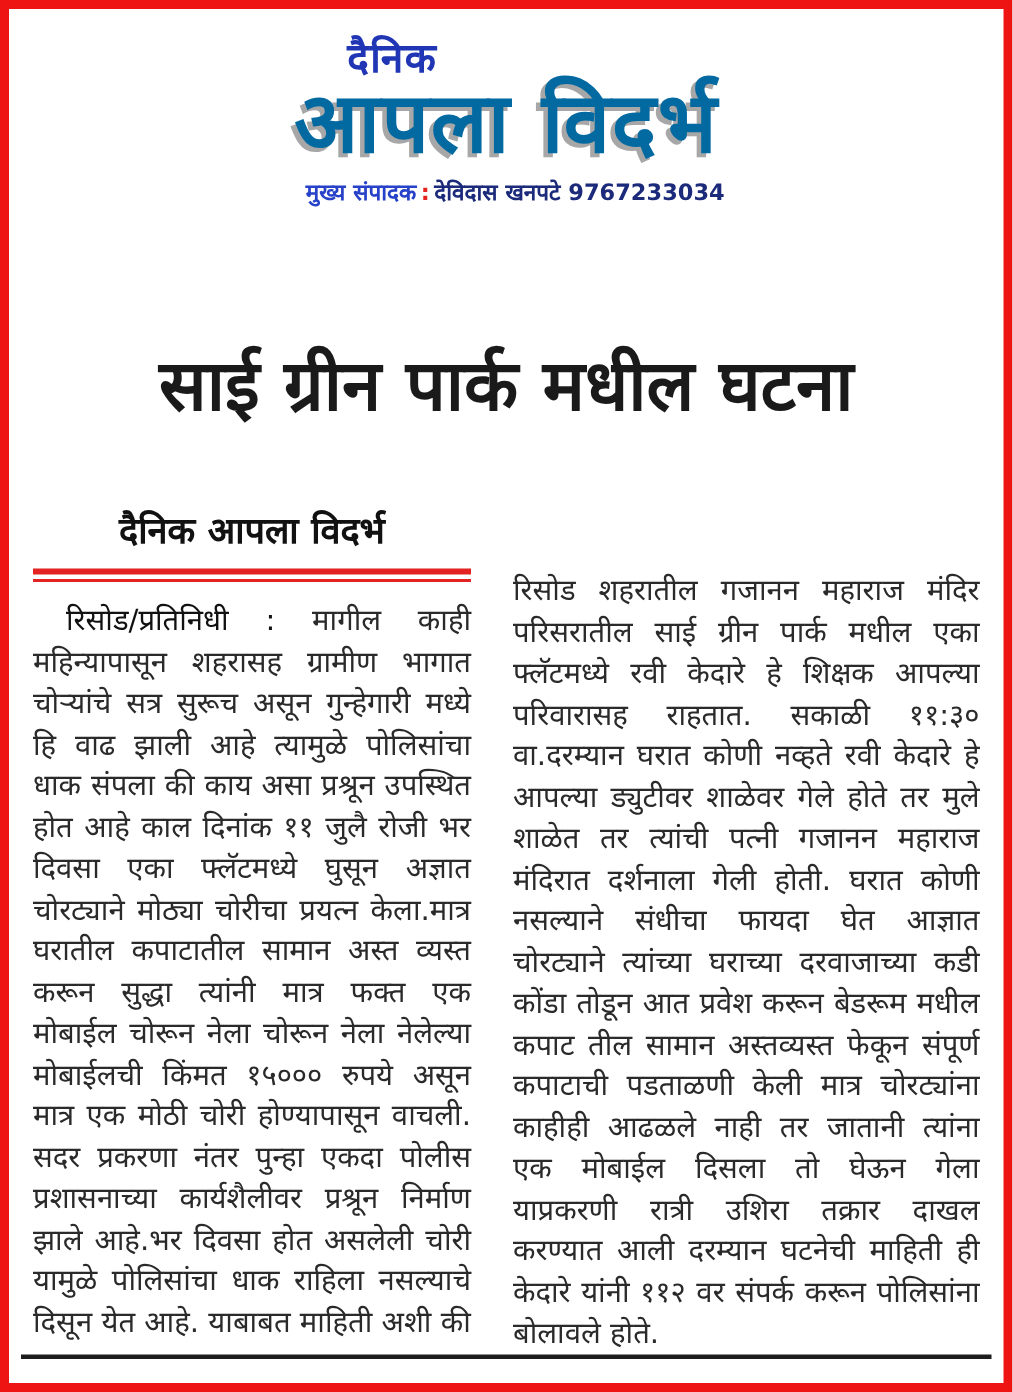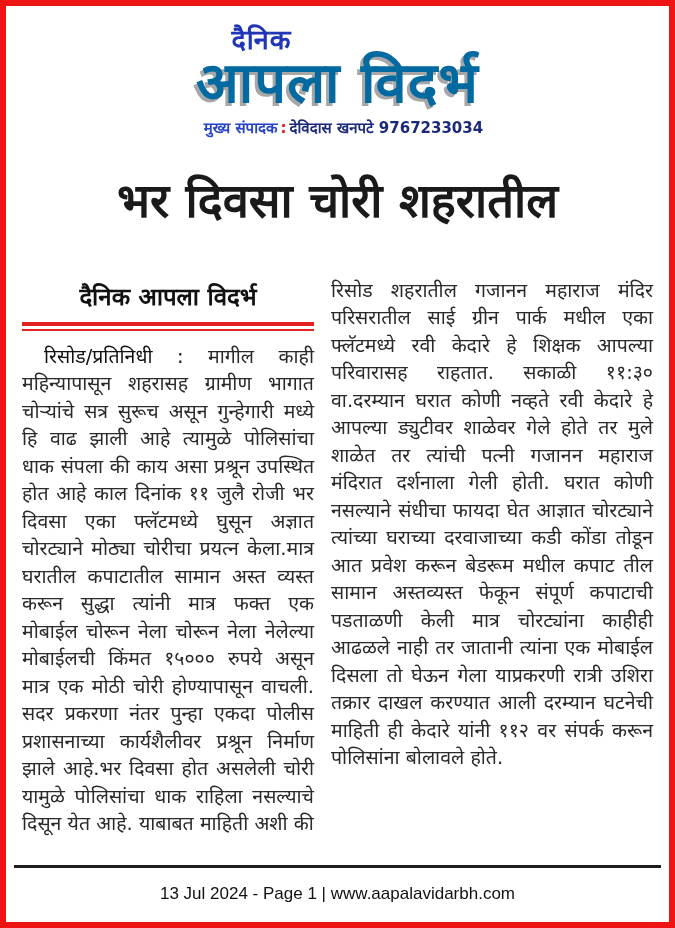--- a/index.html
+++ b/index.html
@@ -39,27 +39,27 @@
   .headline{
     margin-top:36px;
     text-align:center;
     font-size:47px;font-weight:bold;color:#1a1a1a;
     line-height:1.22;
   }
   
   .columns{
     flex:1;
     display:flex;
-    gap:17px;
+    gap:28px;
     padding:16px 16px 0 16px;
     box-sizing:border-box;
   }
   .col{flex:1; color:#2a2a2a;}
   .col-left{flex:0 0 292px;}
-  .col-right{flex:1;}
+  .col-right{flex:1;margin-top:46px;}
   .section-title{
     text-align:center;
     font-size:24px;font-weight:bold;color:#111;
     margin:2px 0 10px 0;
   }
   .double-rule{
     height:3px;
     border-top:4px solid #e32222;
     border-bottom:2px solid #e32222;
     margin:0 0 12px 0;
@@ -93,21 +93,22 @@
 
   <header class="masthead">
     <span class="daily">दैनिक</span>
     <span class="title">आपला विदर्भ</span>
     <div class="editor-line">
       <span class="lbl">मुख्य संपादक</span><span class="sep">:</span><span class="name">देविदास खनपटे 9767233034</span>
     </div>
   </header>
 
   <h1 class="headline">
-    <span>भर दिवसा चोरी शहरातील</span><br>
+    <br>
+    <span>साई ग्रीन पार्क मधील घटना</span>
   </h1>
 
   <main class="columns">
     <div class="col col-left">
       <div class="section-title">दैनिक आपला विदर्भ</div>
       <div class="double-rule"></div>
       <p class="body-text indent"><span class="byline">रिसोड/प्रतिनिधी</span><span class="byline"> : </span><span>मागील काही महिन्यापासून शहरासह ग्रामीण भागात चोऱ्यांचे सत्र सुरूच असून गुन्हेगारी मध्ये हि वाढ झाली आहे त्यामुळे पोलिसांचा धाक संपला की काय असा प्रश्रून उपस्थित होत आहे काल दिनांक ११ जुलै रोजी भर दिवसा एका फ्लॅटमध्ये घुसून अज्ञात चोरट्याने मोठ्या चोरीचा प्रयत्न केला.मात्र घरातील कपाटातील सामान अस्त व्यस्त करून सुद्धा त्यांनी मात्र फक्त एक मोबाईल चोरून नेला चोरून नेला नेलेल्या मोबाईलची किंमत १५००० रुपये असून मात्र एक मोठी चोरी होण्यापासून वाचली. सदर प्रकरणा नंतर पुन्हा एकदा पोलीस प्रशासनाच्या कार्यशैलीवर प्रश्रून निर्माण झाले आहे.भर दिवसा होत असलेली चोरी यामुळे पोलिसांचा धाक राहिला नसल्याचे दिसून येत आहे. याबाबत माहिती अशी की</span></p>
     </div>
     <div class="col col-right">
       <p class="body-text">रिसोड शहरातील गजानन महाराज मंदिर परिसरातील साई ग्रीन पार्क मधील एका फ्लॅटमध्ये रवी केदारे हे शिक्षक आपल्या परिवारासह राहतात. सकाळी ११:३० वा.दरम्यान घरात कोणी नव्हते रवी केदारे हे आपल्या ड्युटीवर शाळेवर गेले होते तर मुले शाळेत तर त्यांची पत्नी गजानन महाराज मंदिरात दर्शनाला गेली होती. घरात कोणी नसल्याने संधीचा फायदा घेत आज्ञात चोरट्याने त्यांच्या घराच्या दरवाजाच्या कडी कोंडा तोडून आत प्रवेश करून बेडरूम मधील कपाट तील सामान अस्तव्यस्त फेकून संपूर्ण कपाटाची पडताळणी केली मात्र चोरट्यांना काहीही आढळले नाही तर जातानी त्यांना एक मोबाईल दिसला तो घेऊन गेला याप्रकरणी रात्री उशिरा तक्रार दाखल करण्यात आली दरम्यान घटनेची माहिती ही केदारे यांनी ११२ वर संपर्क करून पोलिसांना बोलावले होते.</p>

